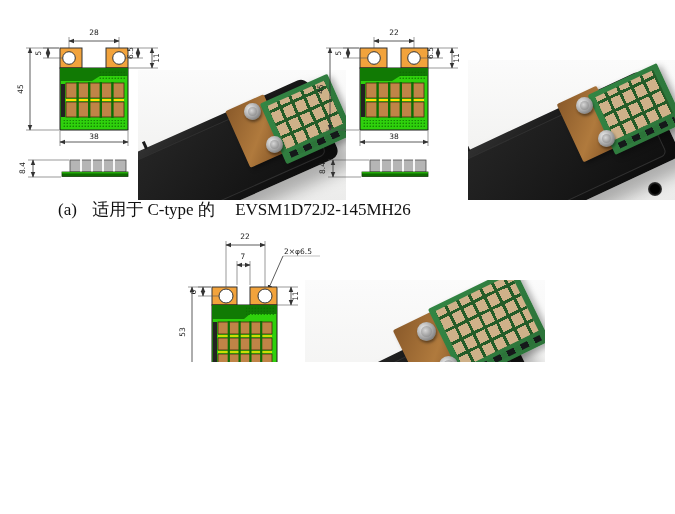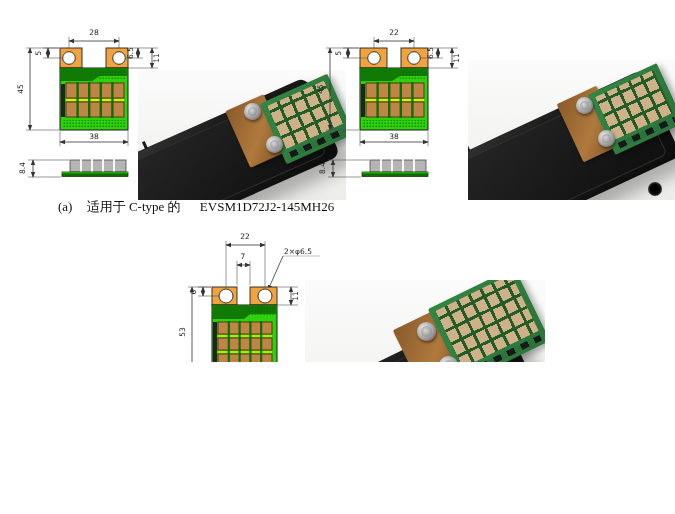--- a/index.html
+++ b/index.html
@@ -32,21 +32,21 @@
           background:repeating-linear-gradient(90deg,#15191a 0 8px,#2c7339 8px 15px);}
   .screw{position:absolute;width:17px;height:17px;border-radius:50%;z-index:3;transform:none;
           background:radial-gradient(circle at 35% 35%,#ececec,#a9a9a9 50%,#606060 95%);
           box-shadow:1px 2px 3px rgba(0,0,0,0.45);}
   .screw::after{content:"";position:absolute;inset:4px;border-radius:50%;
           background:radial-gradient(circle at 40% 40%,#d6d6d6,#7b7b7b);}
   .mount-hole{position:absolute;width:14px;height:14px;border-radius:50%;z-index:3;
           background:radial-gradient(circle,#000 45%,#3a3a3a 70%,#161616);}
 
   
-  .caption{position:absolute;white-space:nowrap;font-size:13px;color:#101010;z-index:4;}
+  .caption{position:absolute;white-space:nowrap;font-size:17px;color:#101010;z-index:4;}
   .caption .idx{margin-right:11px;}
   .caption .use{margin-right:16px;}
   .fig-caption{position:absolute;white-space:nowrap;font-size:19px;font-weight:bold;
           color:#ef4444;z-index:4;}
 
   
   .watermark{position:absolute;display:flex;align-items:center;gap:5px;z-index:6;
           font-family:"DejaVu Sans", sans-serif;font-size:16px;color:#a2a2a2;
           opacity:0.85;white-space:nowrap;}
 </style>

